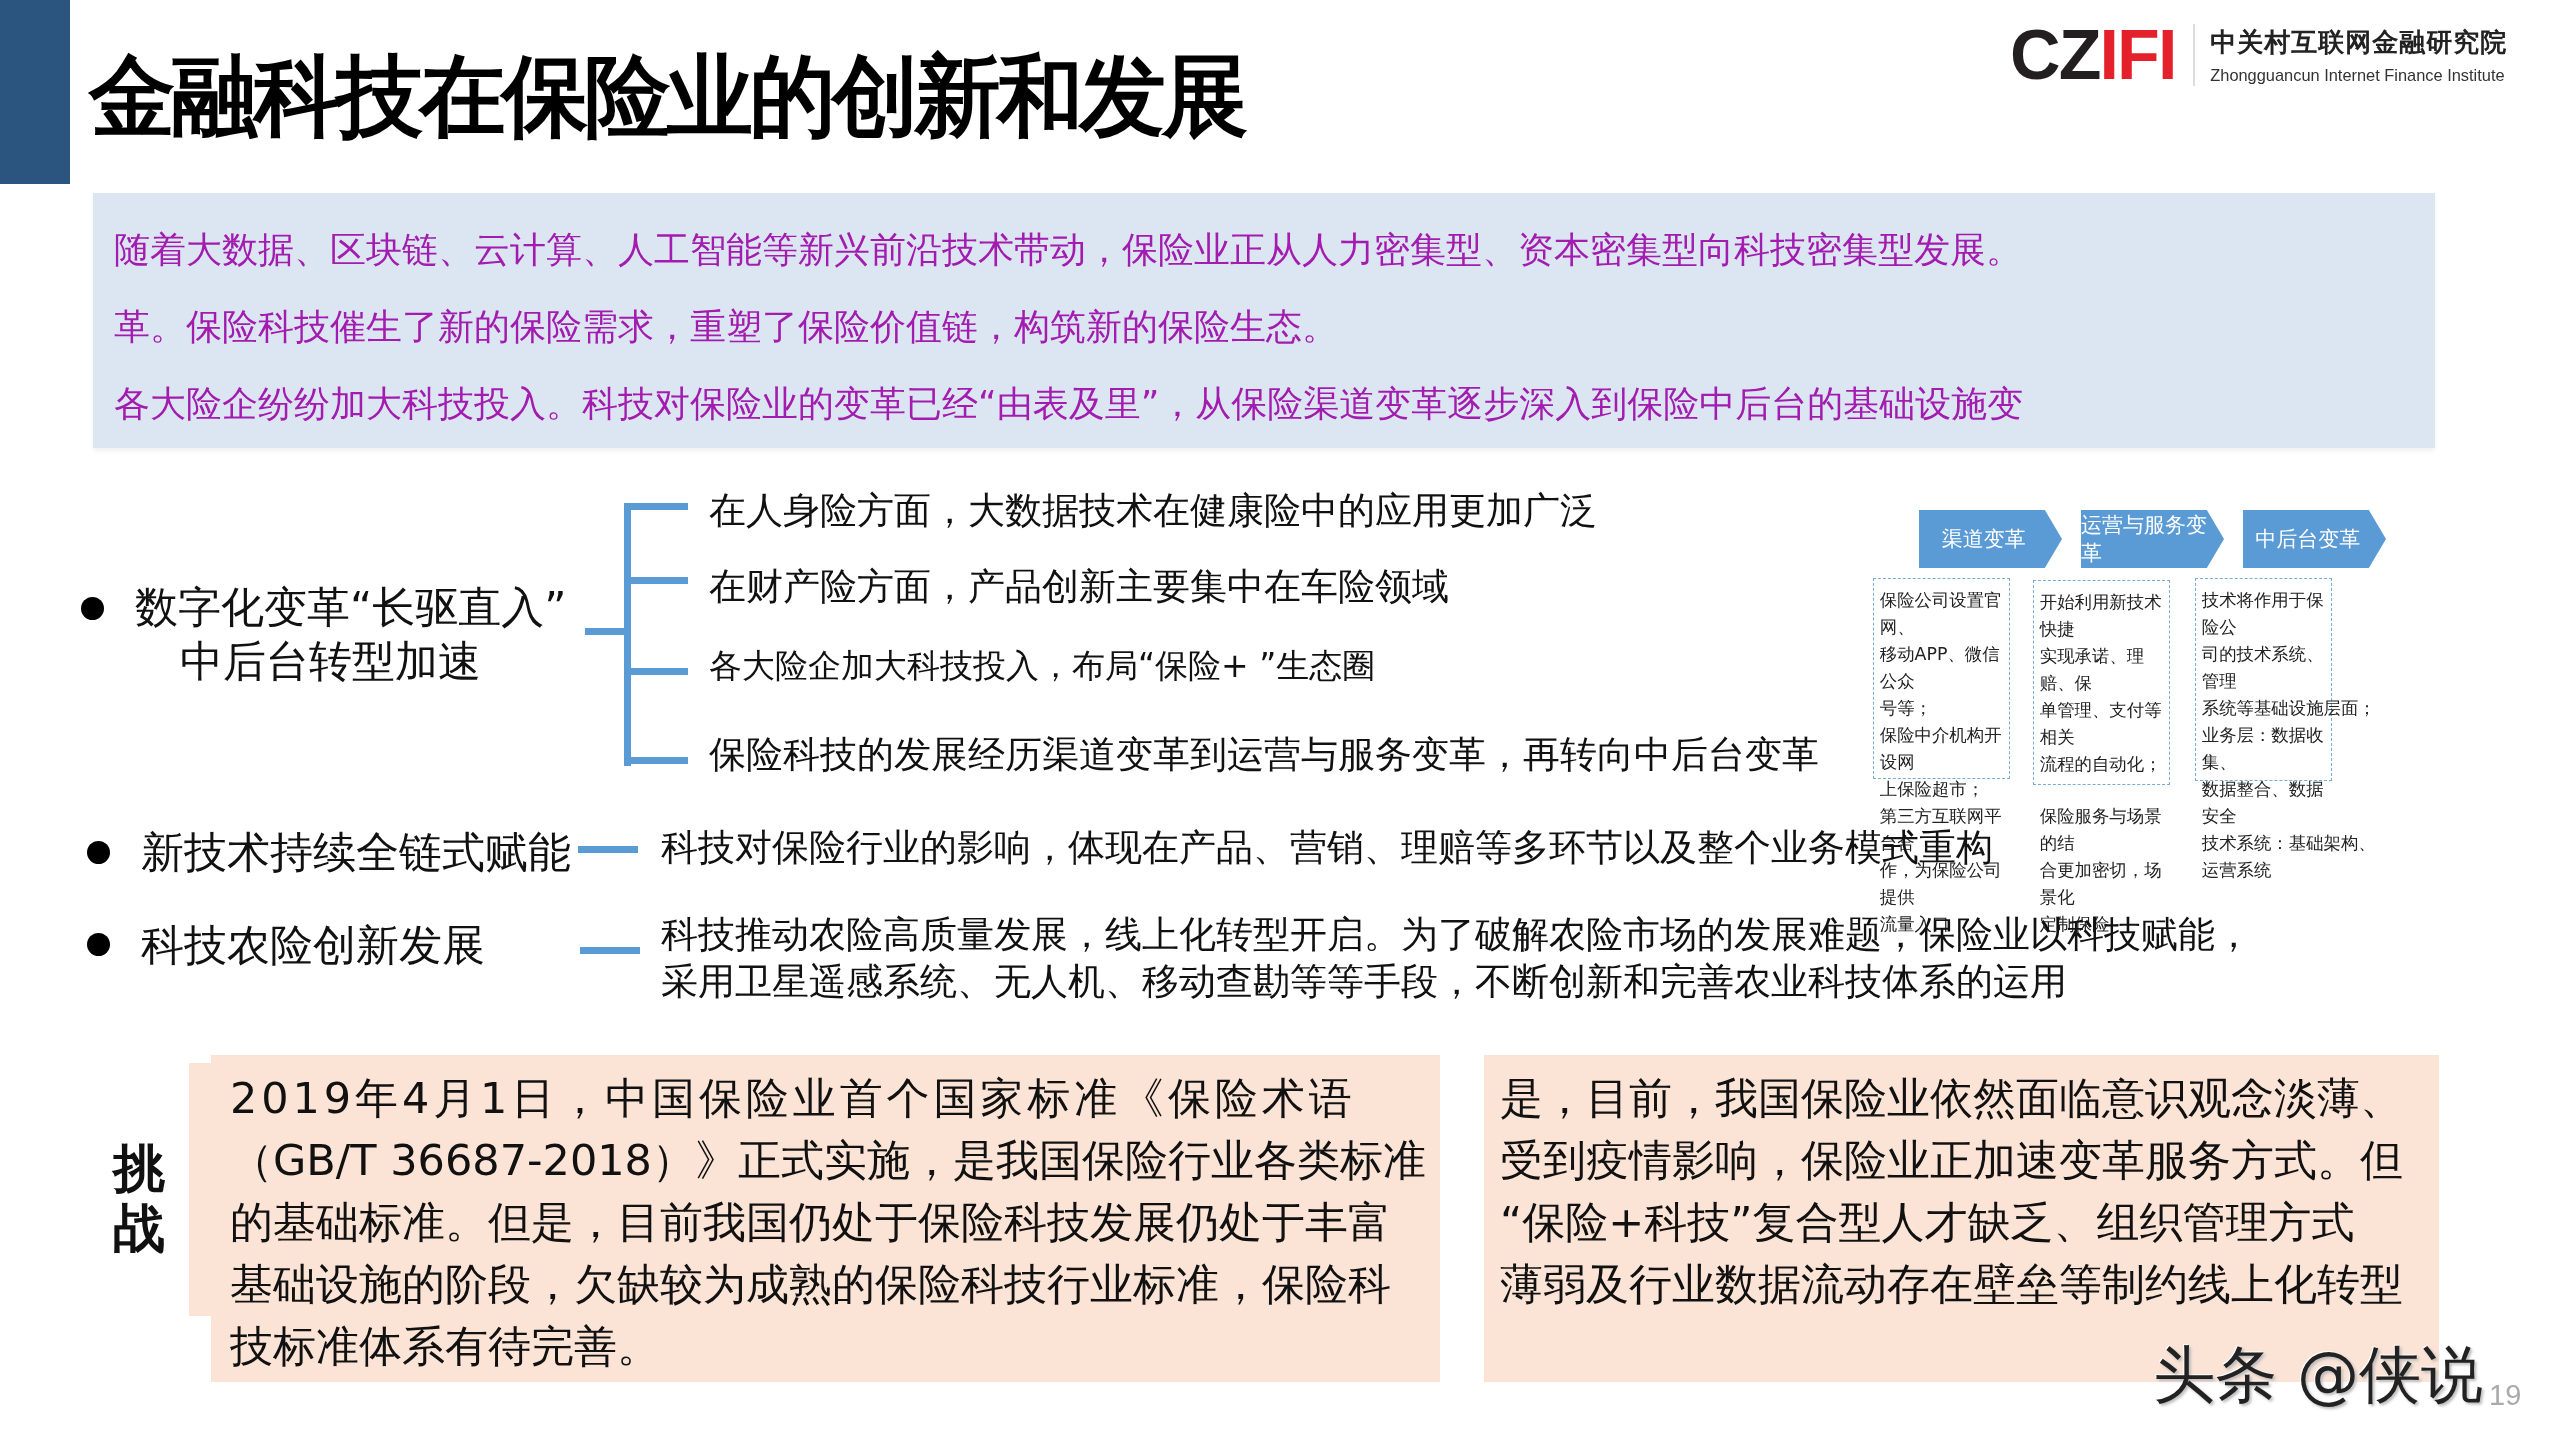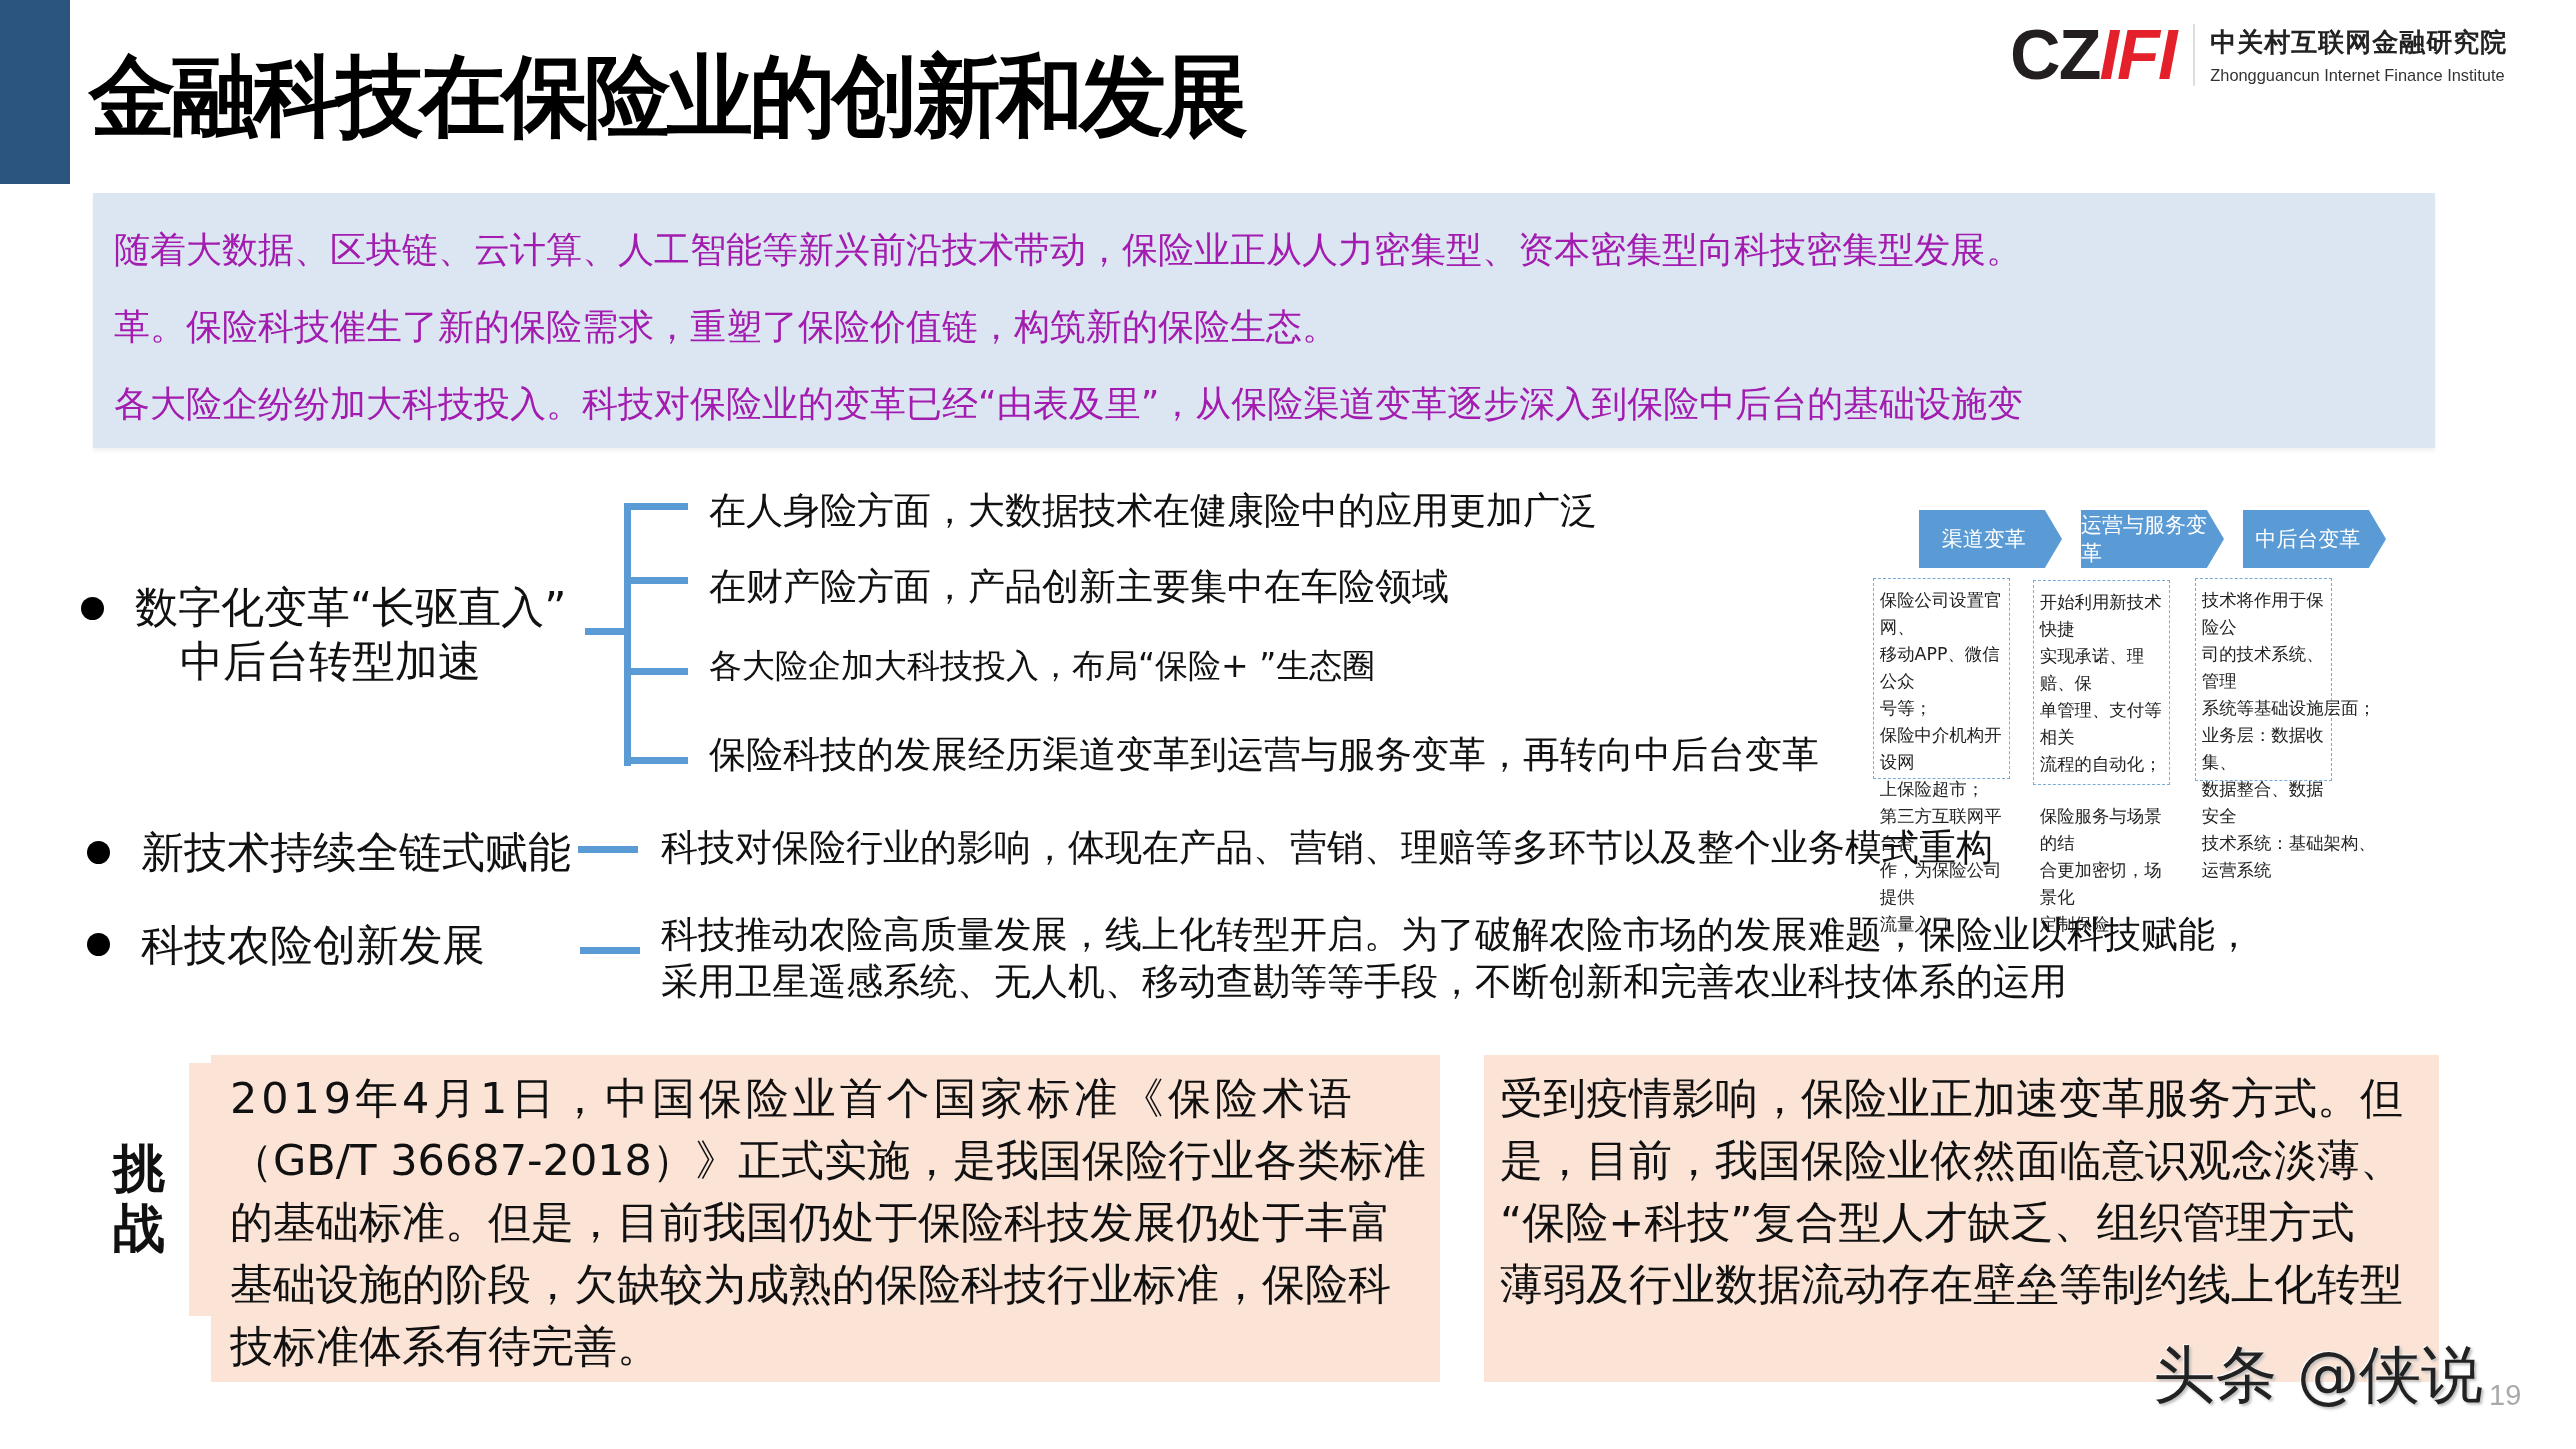--- a/index.html
+++ b/index.html
@@ -4,21 +4,21 @@
 <style>
   html, body { margin:0; padding:0; }
   body { width:2576px; height:1449px; position:relative; background:#ffffff; overflow:hidden;
          font-family:"DejaVu Sans","Liberation Sans",sans-serif; color:#111; }
   .abs { position:absolute; }
   #side-bar { left:0; top:0; width:70px; height:184px; background:#2b557f; }
   #page-title { left:89px; top:37px; font-size:89px; font-weight:bold; letter-spacing:-3.9px; color:#000; white-space:nowrap; transform:scaleX(0.97); transform-origin:left; }
   #logo { left:2010px; top:21px; height:68px; display:flex; align-items:center; }
   .logo-mark { display:flex; align-items:center; font-family:"Liberation Sans",sans-serif; font-weight:bold; font-size:70px; letter-spacing:-1.9px; line-height:1; }
   .logo-mark .c { color:#231f20; }
-  .logo-mark .r { color:#e4202a;font-style:italic; }
+  .logo-mark .r { color:#e4202a; }
   .logo-divider { width:1.9px; height:62px; background:#ddd; margin:0 15.5px 0 17.4px; }
   .logo-text-cn { font-size:26px; font-weight:bold; color:#222; letter-spacing:1px; }
   .logo-text-en { font-size:16.4px; color:#333; font-family:"Liberation Sans",sans-serif; margin-top:5.8px; }
 
   #intro-box { left:93px; top:193px; width:2342px; height:255px; background:#dce6f2; box-shadow:0 2.9px 3.9px rgba(0,0,0,0.06); }
   #intro-text { left:114px; top:211px; width:2319px; font-size:36px; line-height:77px; color:#a21caf; }
 
   .bullet-dot { width:23px; height:23px; border-radius:50%; background:#000; }
   .bullet-label { font-size:43px; font-weight:normal; color:#111; line-height:54px; white-space:nowrap; }
   .branch-line { background:#5b9bd5; }
@@ -138,21 +138,21 @@
 <div class="abs peach-text" style="left:230px;top:1067px;width:1210px;">
   <div style="white-space:nowrap;letter-spacing:3.9px">2019年4月1日，中国保险业首个国家标准《保险术语</div>
   <div style="white-space:nowrap">（GB/T  36687-2018）》正式实施，是我国保险行业各类标准</div>
   <div style="white-space:nowrap">的基础标准。但是，目前我国仍处于保险科技发展仍处于丰富</div>
   <div style="white-space:nowrap">基础设施的阶段，欠缺较为成熟的保险科技行业标准，保险科</div>
   <div style="white-space:nowrap">技标准体系有待完善。</div>
 </div>
 
 <div class="abs peach" style="left:1484px;top:1055px;width:955px;height:327px;"></div>
 <div class="abs peach-text" style="left:1500px;top:1067px;width:937px;">
+  <div style="white-space:nowrap">是，目前，我国保险业依然面临意识观念淡薄、</div>
   <div style="white-space:nowrap">受到疫情影响，保险业正加速变革服务方式。但</div>
-  <div style="white-space:nowrap">是，目前，我国保险业依然面临意识观念淡薄、</div>
   <div style="white-space:nowrap">“保险+科技”复合型人才缺乏、组织管理方式</div>
   <div style="white-space:nowrap">薄弱及行业数据流动存在壁垒等制约线上化转型</div>
 </div>
 
 <div id="watermark" class="abs">头条 @侠说</div>
 <div id="page-number" class="abs">19</div>
 
 
 </body></html>

